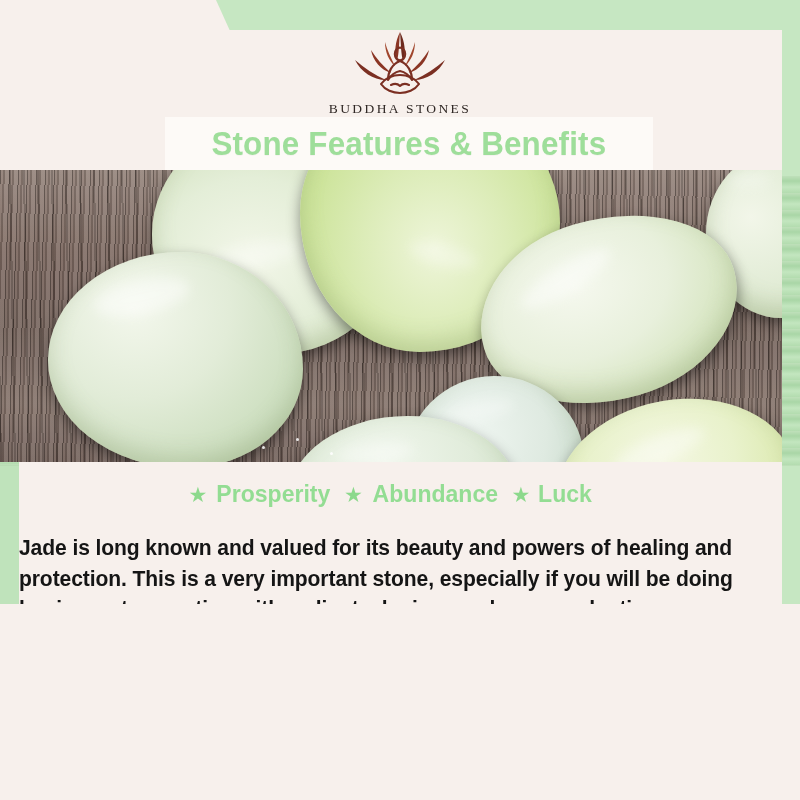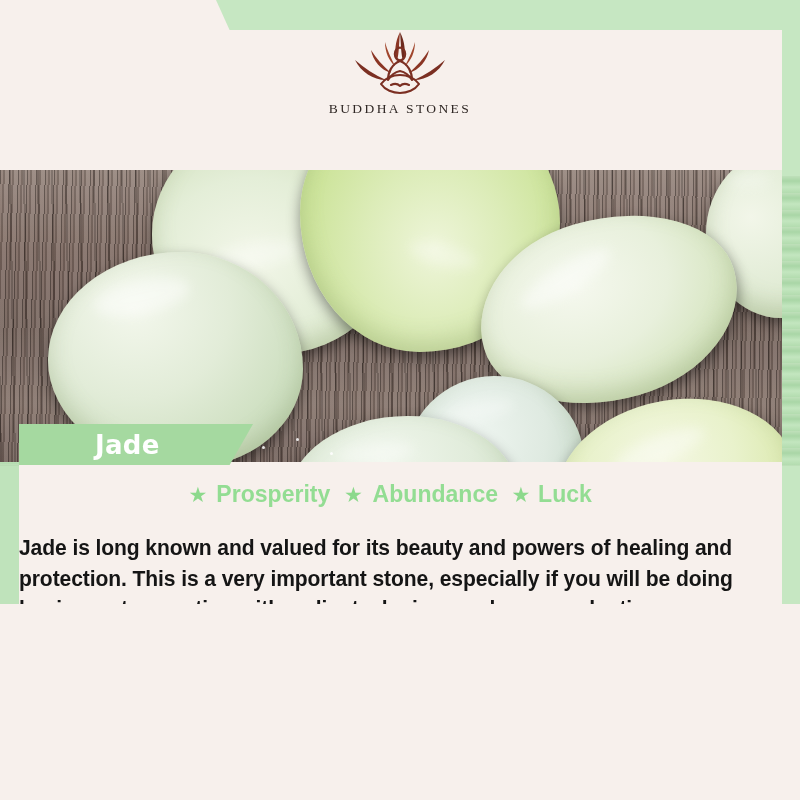--- a/index.html
+++ b/index.html
@@ -206,39 +206,39 @@
         <path d="M112 32 C106 44 94 52 81 52 C92 47 103 40 112 32 Z" fill="#7b2f22" stroke="none"></path>
         <ellipse cx="67" cy="26" rx="5.2" ry="6.4"></ellipse>
         <path d="M67 33 C59 36 55 44 55 52 C58 47 62 44 67 43 C72 44 76 47 79 52 C79 44 75 36 67 33 Z"></path>
         <path d="M48 56 C52 50 60 47 67 47 C74 47 82 50 86 56 C82 62 74 65 67 65 C60 65 52 62 48 56 Z"></path>
         <path d="M58 57 C62 55 65 56 67 58 C69 56 72 55 76 57"></path>
       </g>
     </svg>
     <div class="logo-word">BUDDHA STONES</div>
   </div>
 
+  <div class="title-band">
+    <div class="title-text">Stone Features &amp; Benefits</div>
+  </div>
 
   <div class="photo">
     <div class="wood"></div>
     <div class="stone sH"></div>
     <div class="stone sB"></div>
     <div class="stone sC"></div>
     <div class="stone sD"></div>
     <div class="stone sA"></div>
     <div class="stone sG"></div>
     <div class="stone sE"></div>
     <div class="stone sF"></div>
     <span class="photo-speck" style="left:296px;top:268px"></span>
     <span class="photo-speck" style="left:330px;top:282px"></span>
     <span class="photo-speck" style="left:262px;top:276px"></span>
   </div>
 
-  <div class="jade-band">
-    <span class="jade-text">Jade</span>
-  </div>
 
   <div class="benefits">
     <div class="ben-item">
       <span class="star">★</span>
       <span class="ben-label">Prosperity</span>
     </div>
     <div class="ben-item">
       <span class="star">★</span>
       <span class="ben-label">Abundance</span>
     </div>

